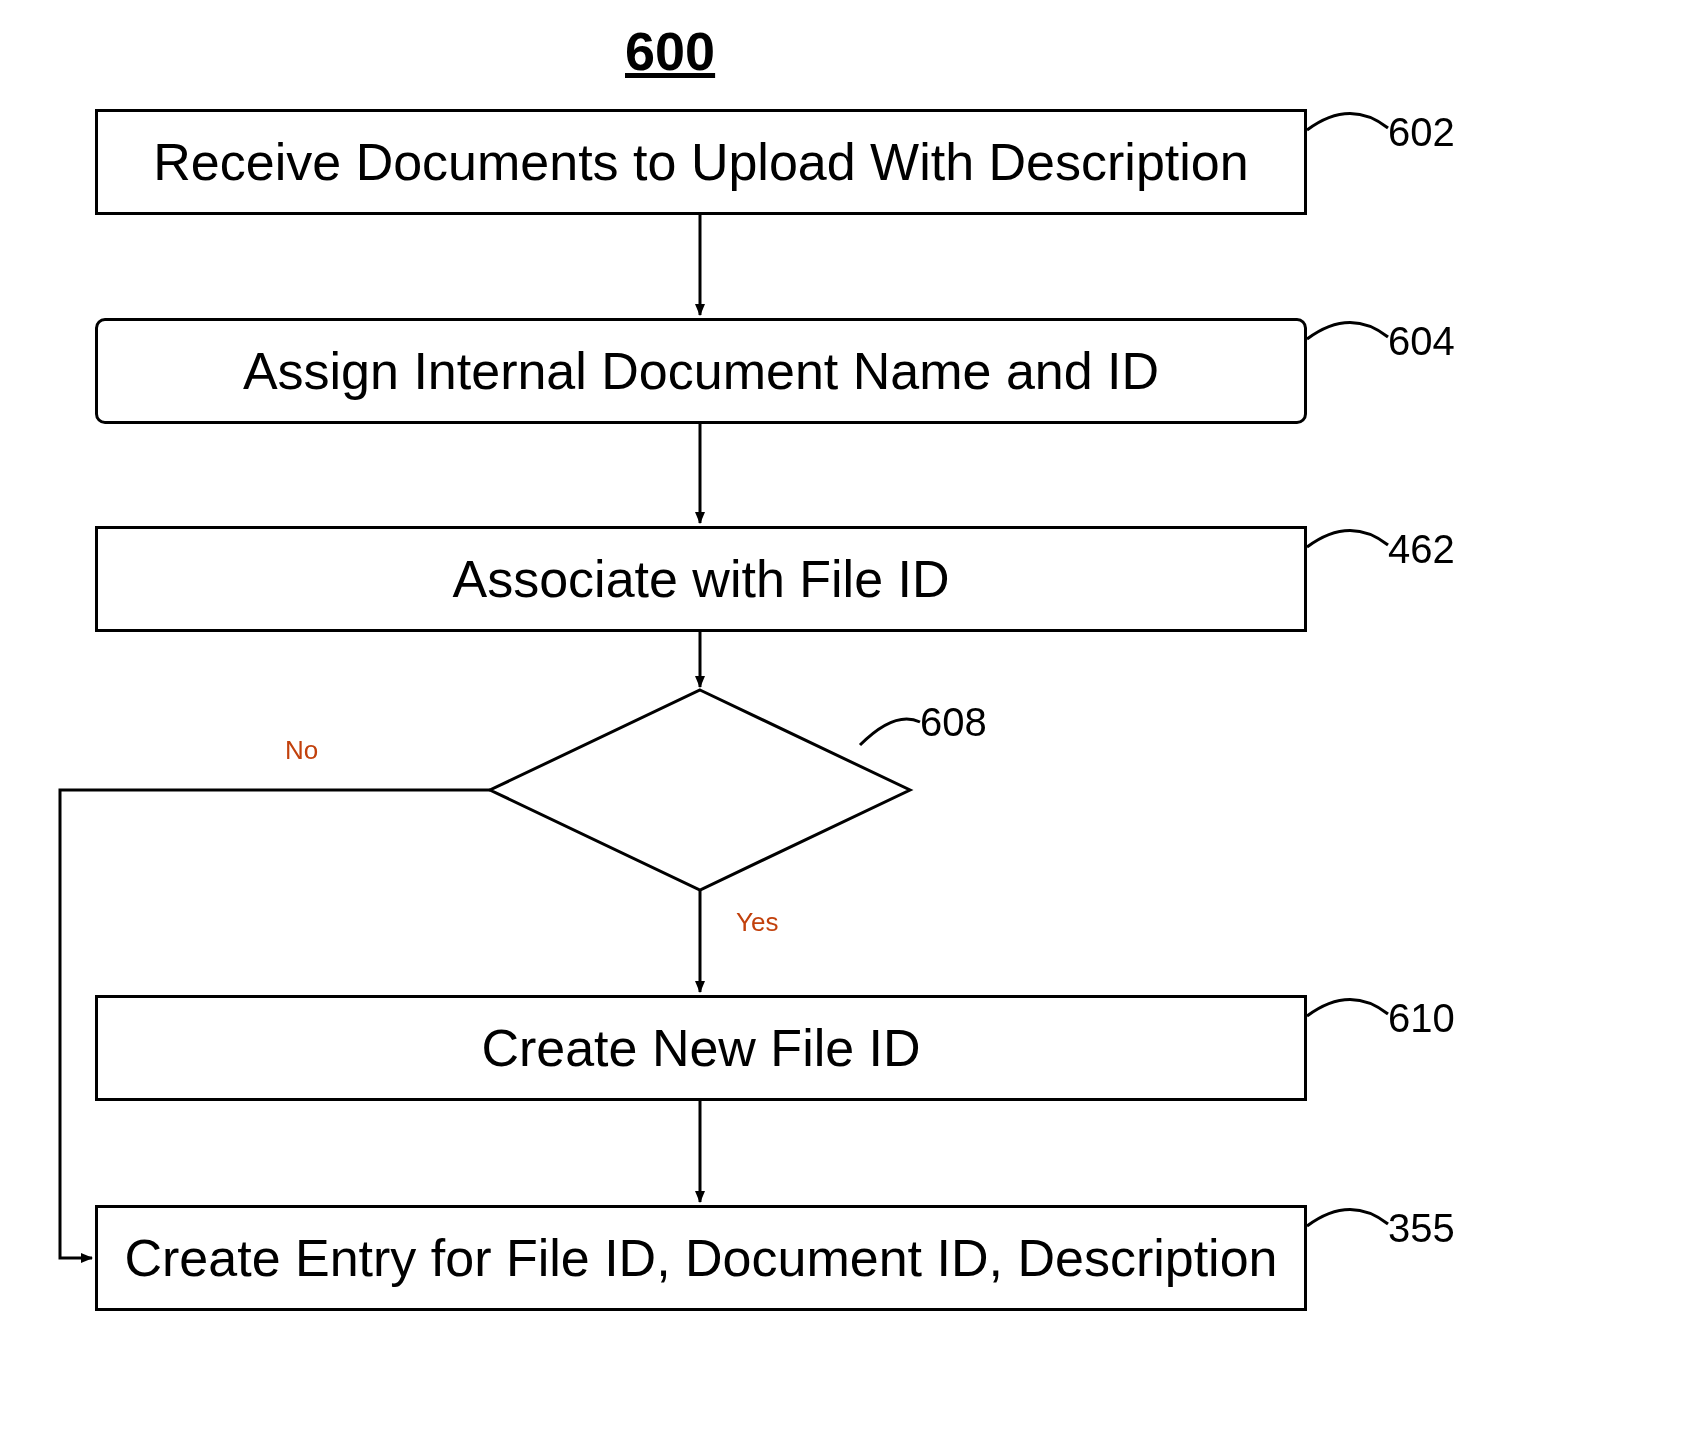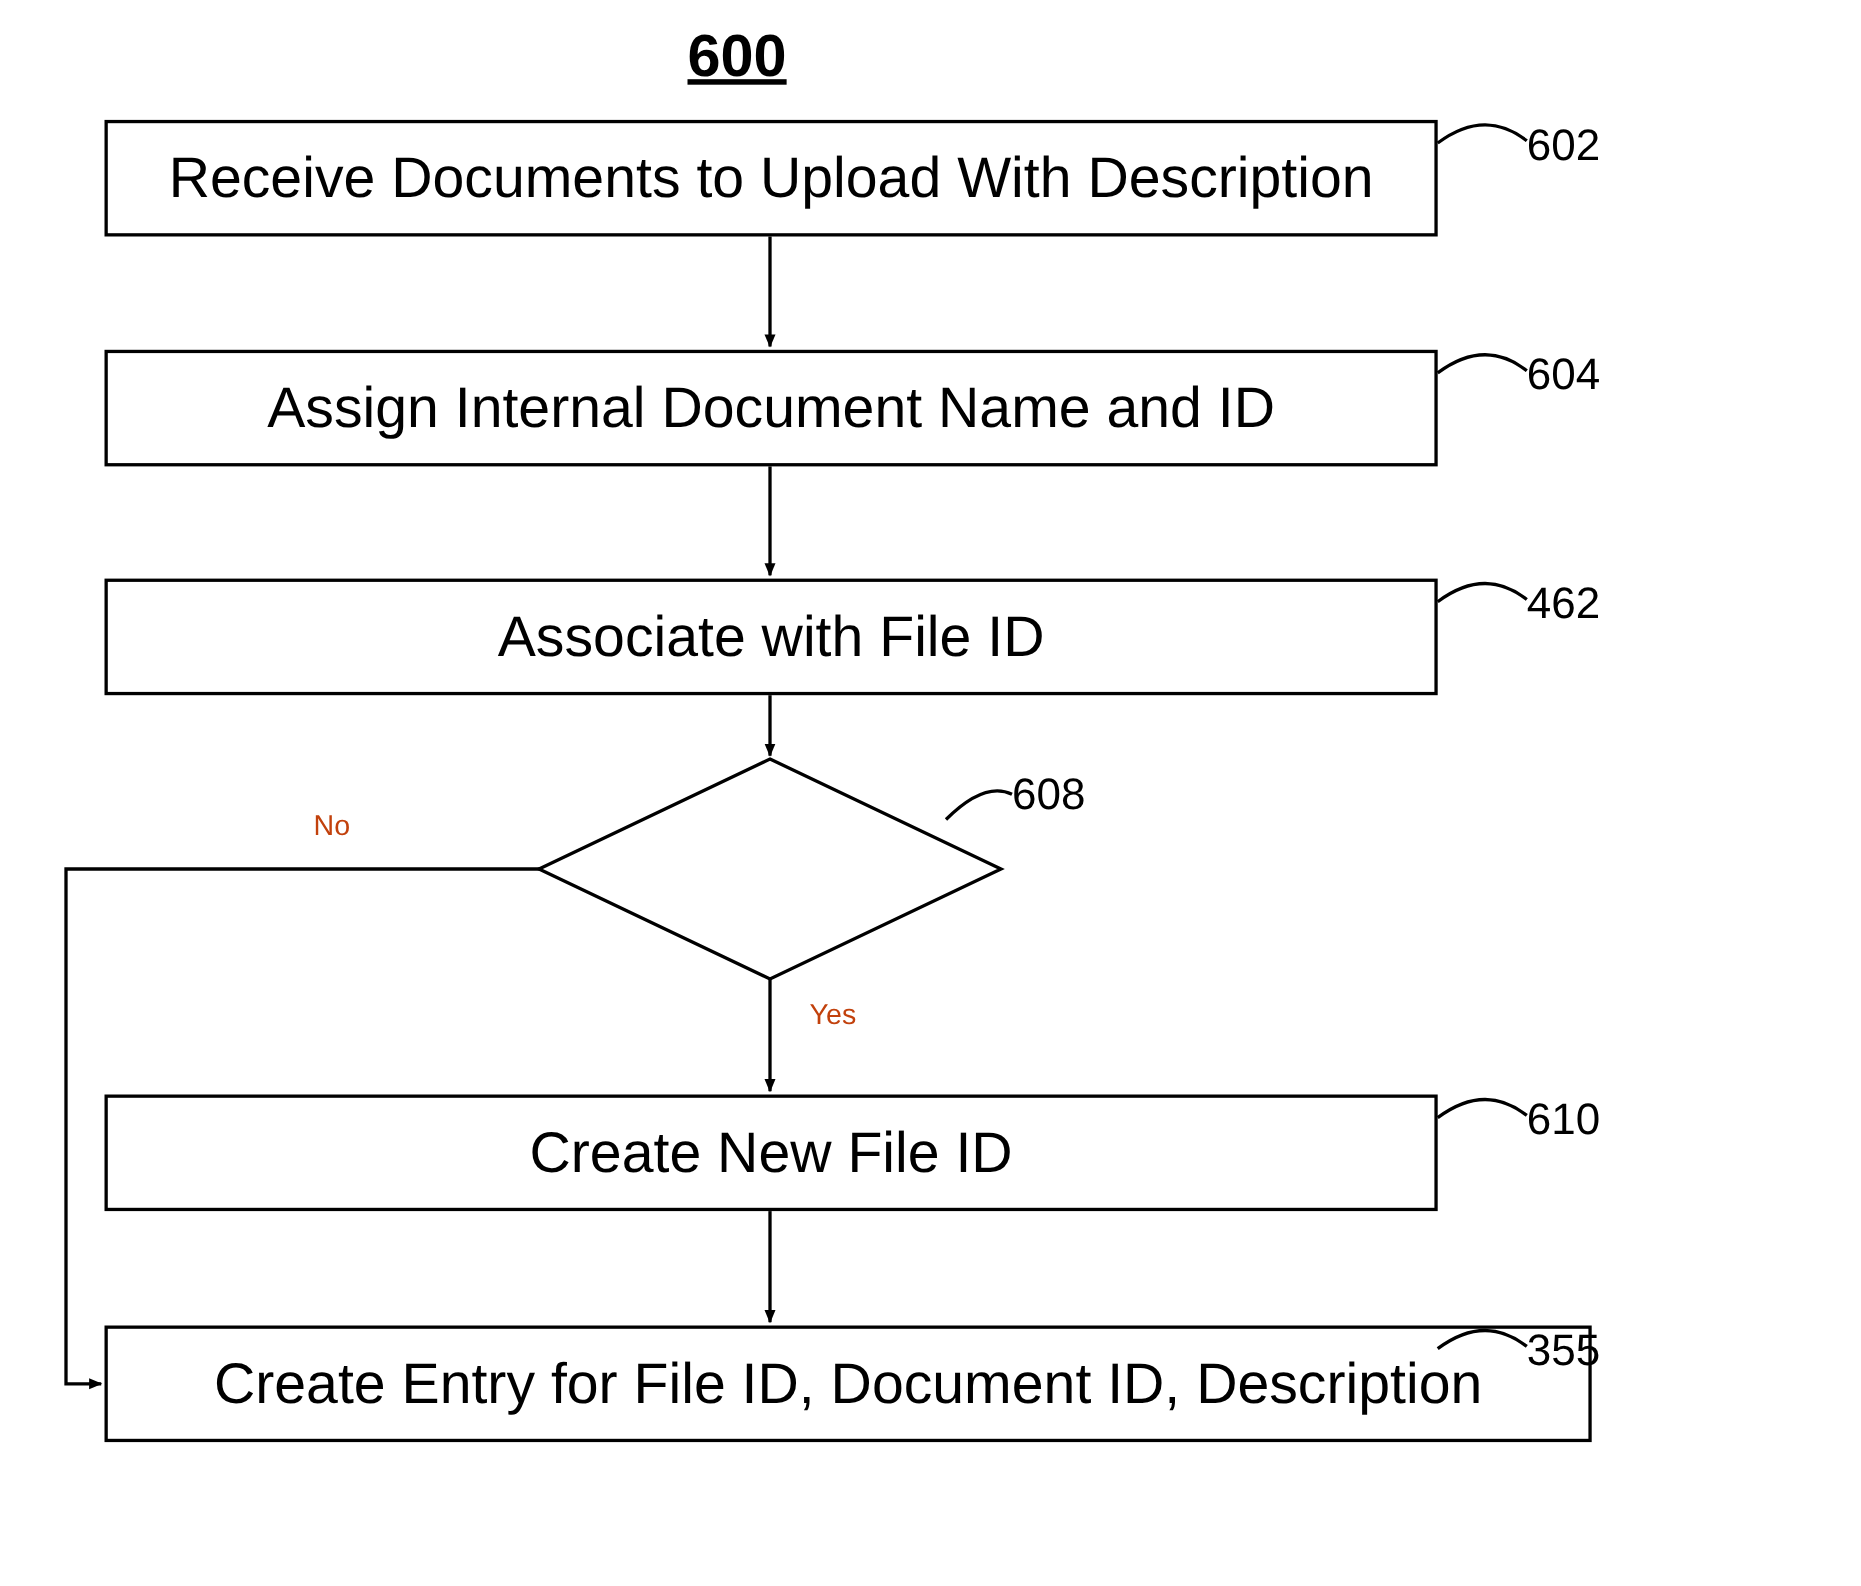--- a/index.html
+++ b/index.html
@@ -63,42 +63,42 @@
 
 <div class="canvas">
 
   <div class="title" style="left:625px; top:20px;">600</div>
 
   <div class="box" style="left:95px; top:109px; width:1212px; height:106px;">
     <span>Receive Documents to Upload With Description</span>
   </div>
   <div class="ref" style="left:1388px; top:110px;">602</div>
 
-  <div class="box" style="left:95px; top:318px; width:1212px; height:106px;">
+  <div class="box" style="left:95px; top:318px; width:1212px; height:106px;border-radius:10px;">
     <span>Assign Internal Document Name and ID</span>
   </div>
   <div class="ref" style="left:1388px; top:319px;">604</div>
 
   <div class="box" style="left:95px; top:526px; width:1212px; height:106px;">
     <span>Associate with File ID</span>
   </div>
   <div class="ref" style="left:1388px; top:527px;">462</div>
 
   <div class="diamond-text" style="left:575px; top:745px; width:270px;">New<br>Destination?</div>
   <div class="ref" style="left:920px; top:700px;">608</div>
 
   <div class="edge-label" style="left:285px; top:735px;">No</div>
   <div class="edge-label" style="left:736px; top:907px;">Yes</div>
 
   <div class="box" style="left:95px; top:995px; width:1212px; height:106px;text-align:center;">
     <span>Create New File ID</span>
   </div>
   <div class="ref" style="left:1388px; top:996px;">610</div>
 
-  <div class="box" style="left:95px; top:1205px; width:1352px; height:106px;">
+  <div class="box" style="left:95px; top:1205px; width:1212px; height:106px;">
     <span>Create Entry for File ID, Document ID, Description</span>
   </div>
   <div class="ref" style="left:1388px; top:1206px;">355</div>
 
   <svg class="connectors" width="1692" height="1442">
     <defs>
       <marker id="arrowhead" markerWidth="14" markerHeight="14" refX="11" refY="5" orient="auto" markerUnits="userSpaceOnUse">
         <path d="M0,0 L12,5 L0,10 Z" fill="#000"></path>
       </marker>
     </defs>

